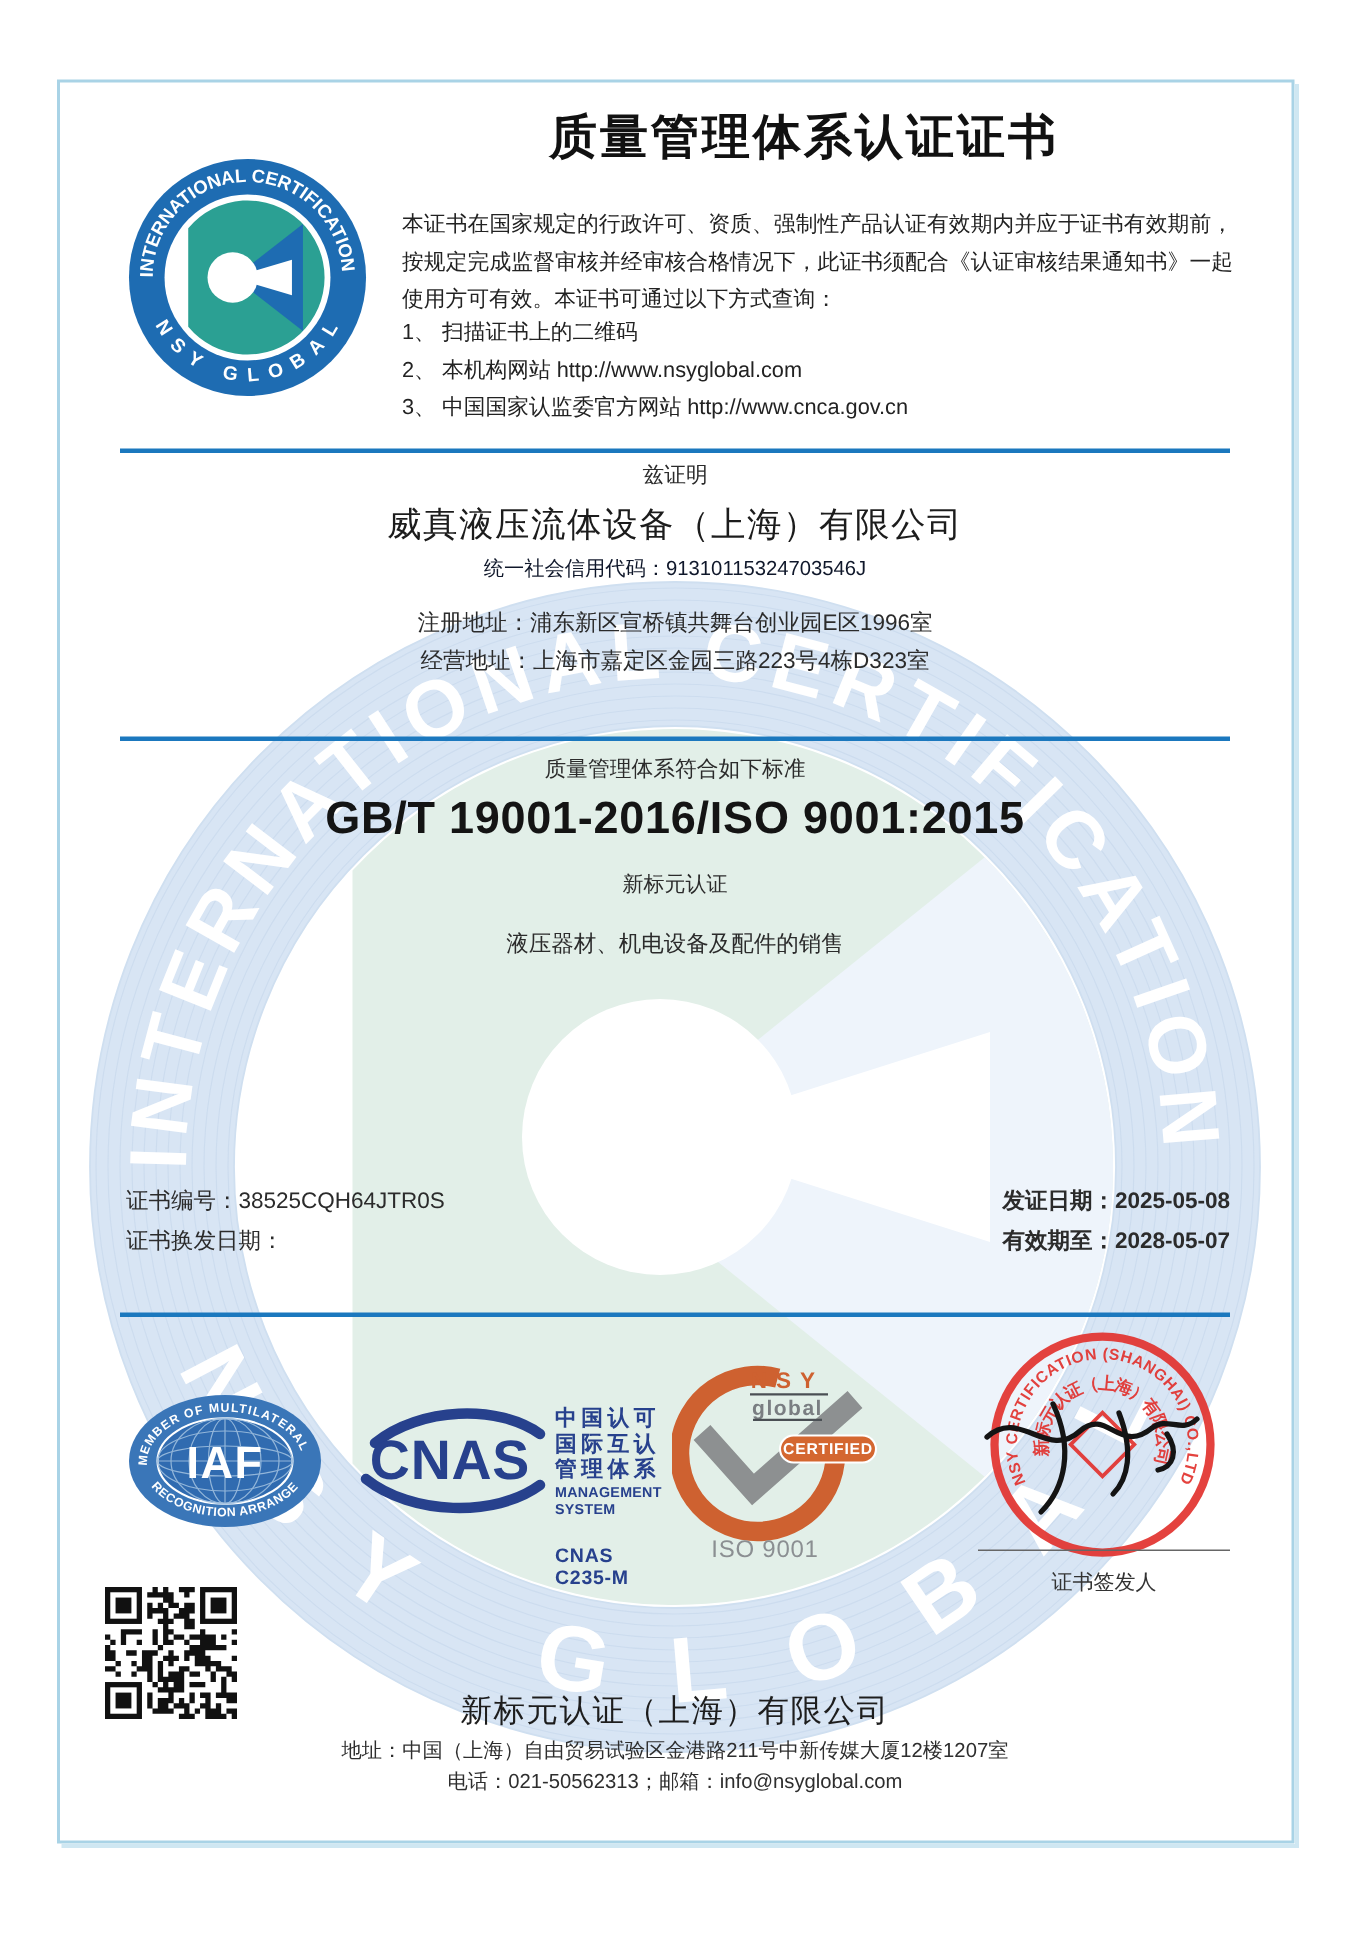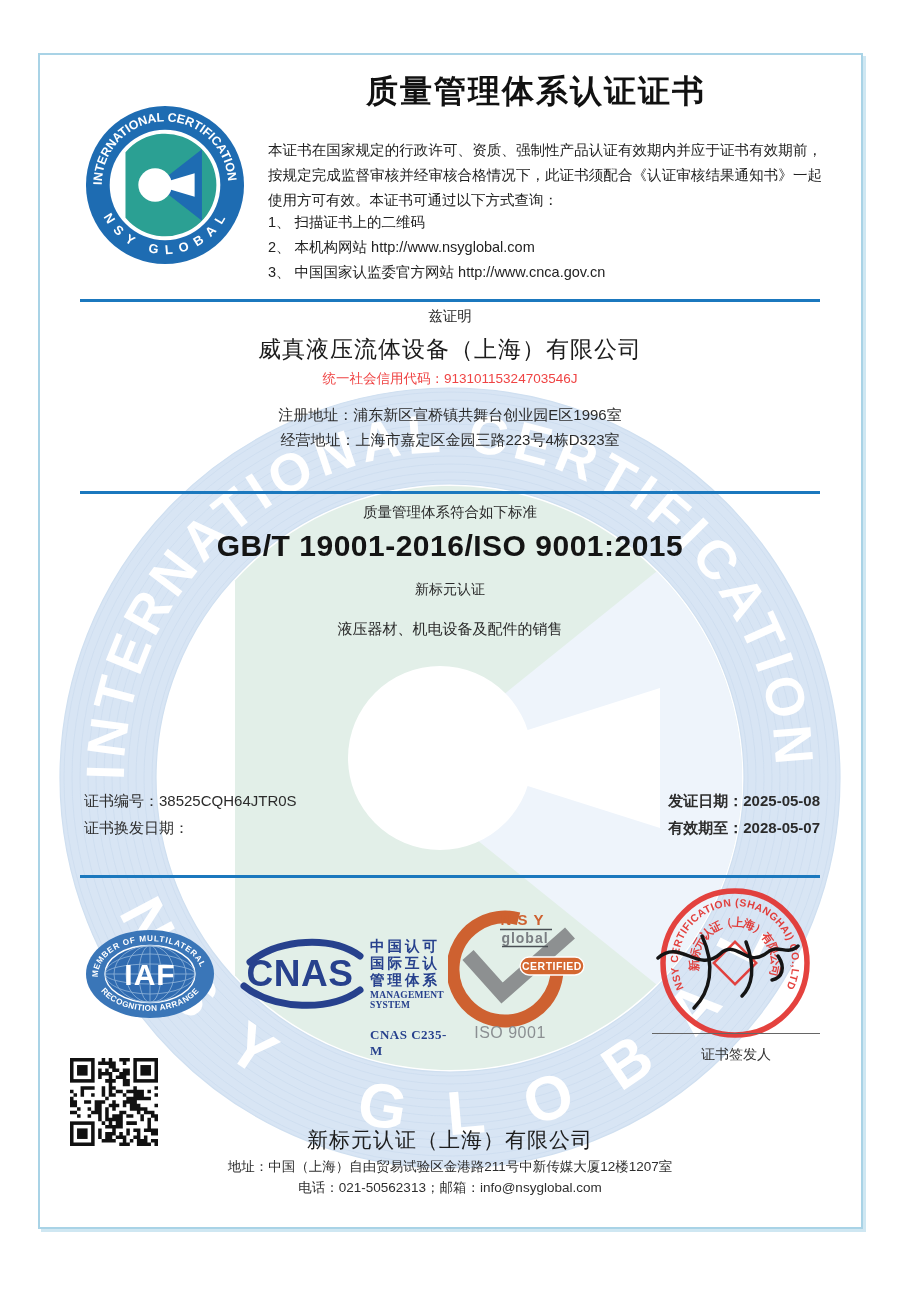--- a/index.html
+++ b/index.html
@@ -12,34 +12,34 @@
   .abs{position:absolute;}
   .ctr{text-align:center;}
   .title{left:250px;top:70px;width:572px;font-size:32px;font-weight:700;color:#111;text-align:center;letter-spacing:2px;}
   .logo-svg{left:84px;top:104px;width:162px;height:162px;}
   .intro{left:268px;top:138px;width:554px;font-size:14.5px;line-height:25px;color:#222;text-align:justify;}
   .intro-items{left:268px;top:210px;width:554px;font-size:14.5px;line-height:25px;color:#222;}
   .rule{left:80px;width:740px;height:2.5px;background:#1b78be;}
   .r1{top:299px;} .r2{top:491px;} .r3{top:875px;}
   .certify-label{left:80px;top:307px;width:740px;font-size:14.5px;}
   .company{left:80px;top:334px;width:740px;font-size:23px;font-weight:500;color:#1c1c1c;letter-spacing:1px;}
-  .credit{left:80px;top:370px;width:740px;font-size:13.5px;color:#ef4444;}
+  .credit{left:80px;top:370px;width:740px;font-size:13.5px;color:#0f172a;}
   .addr1{left:80px;top:406px;width:740px;font-size:15px;}
   .addr2{left:80px;top:431px;width:740px;font-size:15px;}
   .std-caption{left:80px;top:503px;width:740px;font-size:14.5px;}
   .standard{left:80px;top:529px;width:740px;font-size:30px;font-weight:700;color:#141414;letter-spacing:.5px;}
   .scope-caption{left:80px;top:581px;width:740px;font-size:14px;}
   .scope{left:80px;top:620px;width:740px;font-size:15px;}
   .det{font-size:15px;color:#2b2b2b;line-height:27px;}
   .det-left{left:84px;top:787px;width:420px;text-align:left;}
   .det-right{right:80px;top:787px;width:360px;text-align:right;font-weight:bold;}
   .iaf-svg{left:84px;top:928px;width:132px;height:92px;}
   .cnas-wrap{left:238px;top:936px;width:210px;display:flex;gap:6px;align-items:flex-start;}
   .cnas-svg{width:126px;height:74px;flex:0 0 auto;}
-  .cnas-col{padding-top:2px;font-family:Liberation Serif, serif;}
+  .cnas-col{padding-top:2px;}
   .cnas-cn{font-size:14.5px;line-height:17px;color:#27418d;letter-spacing:3px;font-weight:600;}
   .cnas-ms{font-size:9.5px;font-weight:700;color:#27418d;margin-top:1px;letter-spacing:.2px;}
   .cnas-code{font-size:13px;font-weight:700;color:#27418d;margin-top:17px;letter-spacing:.5px;}
   .nsy-svg{left:448px;top:888px;width:145px;height:160px;}
   .stamp-svg{left:650px;top:880px;width:170px;height:170px;}
   .sign-line{left:652px;top:1033px;width:168px;border-top:1.5px solid #666;}
   .issuer{left:652px;top:1046px;width:168px;font-size:14px;text-align:center;color:#333;}
   .qr-svg{left:70px;top:1058px;width:88px;height:88px;}
   .f-company{left:40px;top:1126px;width:820px;font-size:21px;font-weight:500;color:#1d1d1d;letter-spacing:1px;}
   .f-addr{left:40px;top:1158px;width:820px;font-size:13.5px;color:#2e2e2e;}

